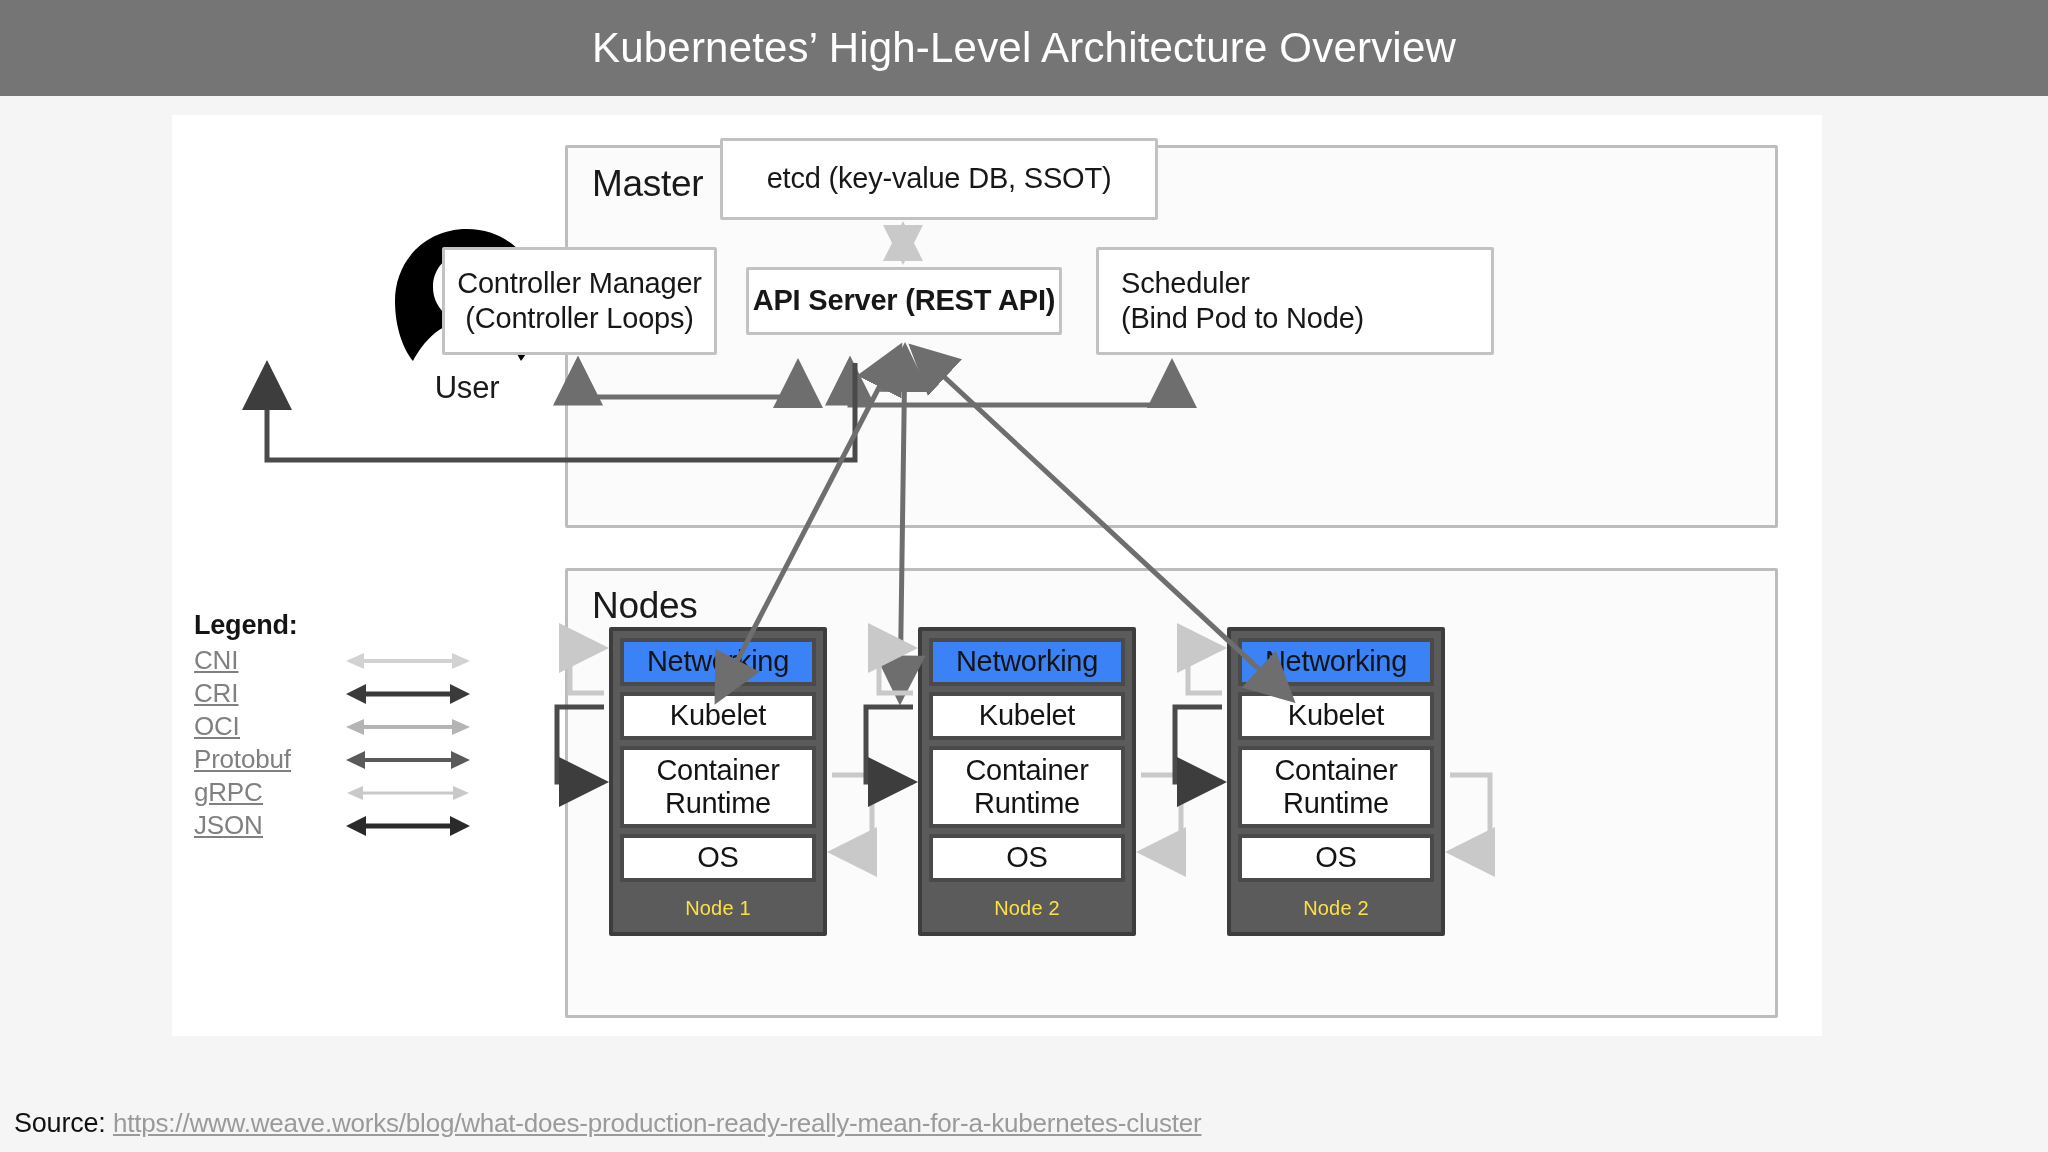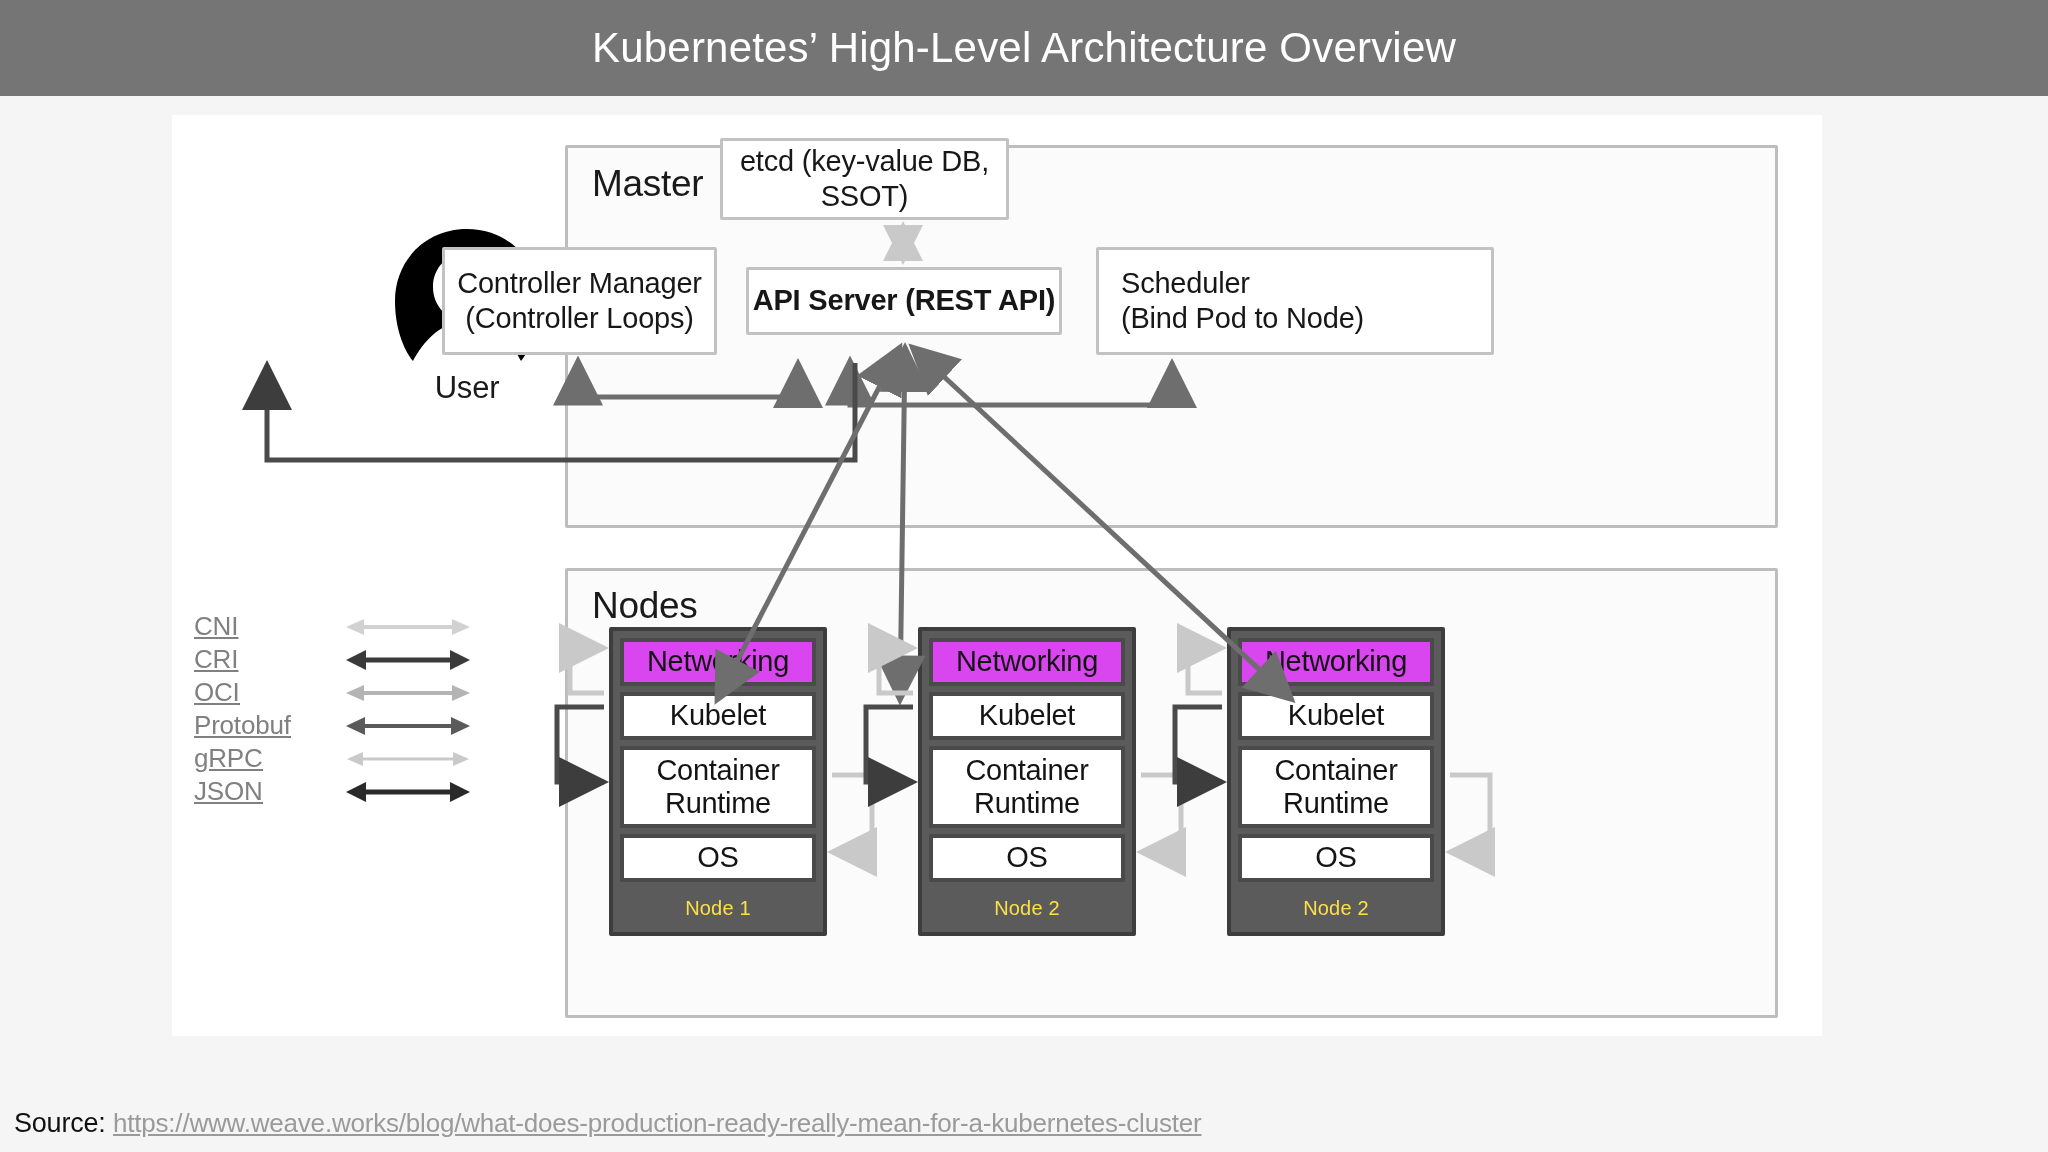--- a/index.html
+++ b/index.html
@@ -107,21 +107,21 @@
     border: 4px solid #4a4a4a;
     display: flex; align-items: center; justify-content: center;
     text-align: center;
     color: #141414;
     font-size: 29px;
     line-height: 1.15;
     margin-bottom: 6px;
     letter-spacing: -0.3px;
     border-radius: 1px;
   }
-  .node-layer.shaded { background: #d946ef; }
+  .node-layer.shaded { background: #3b82f6; }
   .node-name {
     color: #fde047; font-size: 20px; text-align: center;
     padding: 9px 0 12px 0; letter-spacing: 0.2px;
   }
 
   
   svg.overlay {
     position: absolute; left: 0; top: 0;
     width: 1650px; height: 921px;
     pointer-events: none;
@@ -163,20 +163,21 @@
                      M76 26 C 96 26, 110 41, 110 60
                      C 110 79, 96 94, 76 94
                      C 56 94, 42 79, 42 60
                      C 42 41, 56 26, 76 26 Z" fill="#000000" fill-rule="evenodd"></path>
           </svg>
         </div>
         <div class="user-label">User</div>
       </div>
 
       <div class="legend">
+        <div class="legend-head">Legend:</div>
 
         <div class="legend-row">
           <span class="legend-name">CNI</span>
           <span class="legend-arrow">
             <svg width="128" height="22" viewBox="0 0 128 22">
               <line x1="16" y1="11" x2="112" y2="11" stroke="#d2d2d2" stroke-width="4"></line>
               <polygon points="2,11 20,3 20,19" fill="#d2d2d2"></polygon>
               <polygon points="126,11 108,3 108,19" fill="#d2d2d2"></polygon>
             </svg>
           </span>
@@ -234,21 +235,21 @@
               <polygon points="2,11 22,1 22,21" fill="#2a2a2a"></polygon>
               <polygon points="126,11 106,1 106,21" fill="#2a2a2a"></polygon>
             </svg>
           </span>
         </div>
       </div>
 
       <div class="panel" style="left:393px; top:30px; width:1213px; height:383px;"></div>
       <div class="panel-title" style="left:420px; top:48px;">Master</div>
 
-      <div class="mbox" style="left:548px; top:23px; width:289px; height:82px;">etcd (key-value DB, SSOT)</div>
+      <div class="mbox" style="left:548px; top:23px; width:438px; height:82px;">etcd (key-value DB, SSOT)</div>
 
       <div class="mbox" style="left:270px; top:132px; width:275px; height:108px; flex-direction:column;">
         <span>Controller Manager</span>
         <span>(Controller Loops)</span>
       </div>
 
       <div class="mbox" style="left:574px; top:152px; width:316px; height:68px;font-weight:bold;">API Server (REST API)</div>
 
       <div class="mbox left-text" style="left:924px; top:132px; width:398px; height:108px; flex-direction:column; align-items:flex-start; justify-content:center;">
         <span>Scheduler</span>

